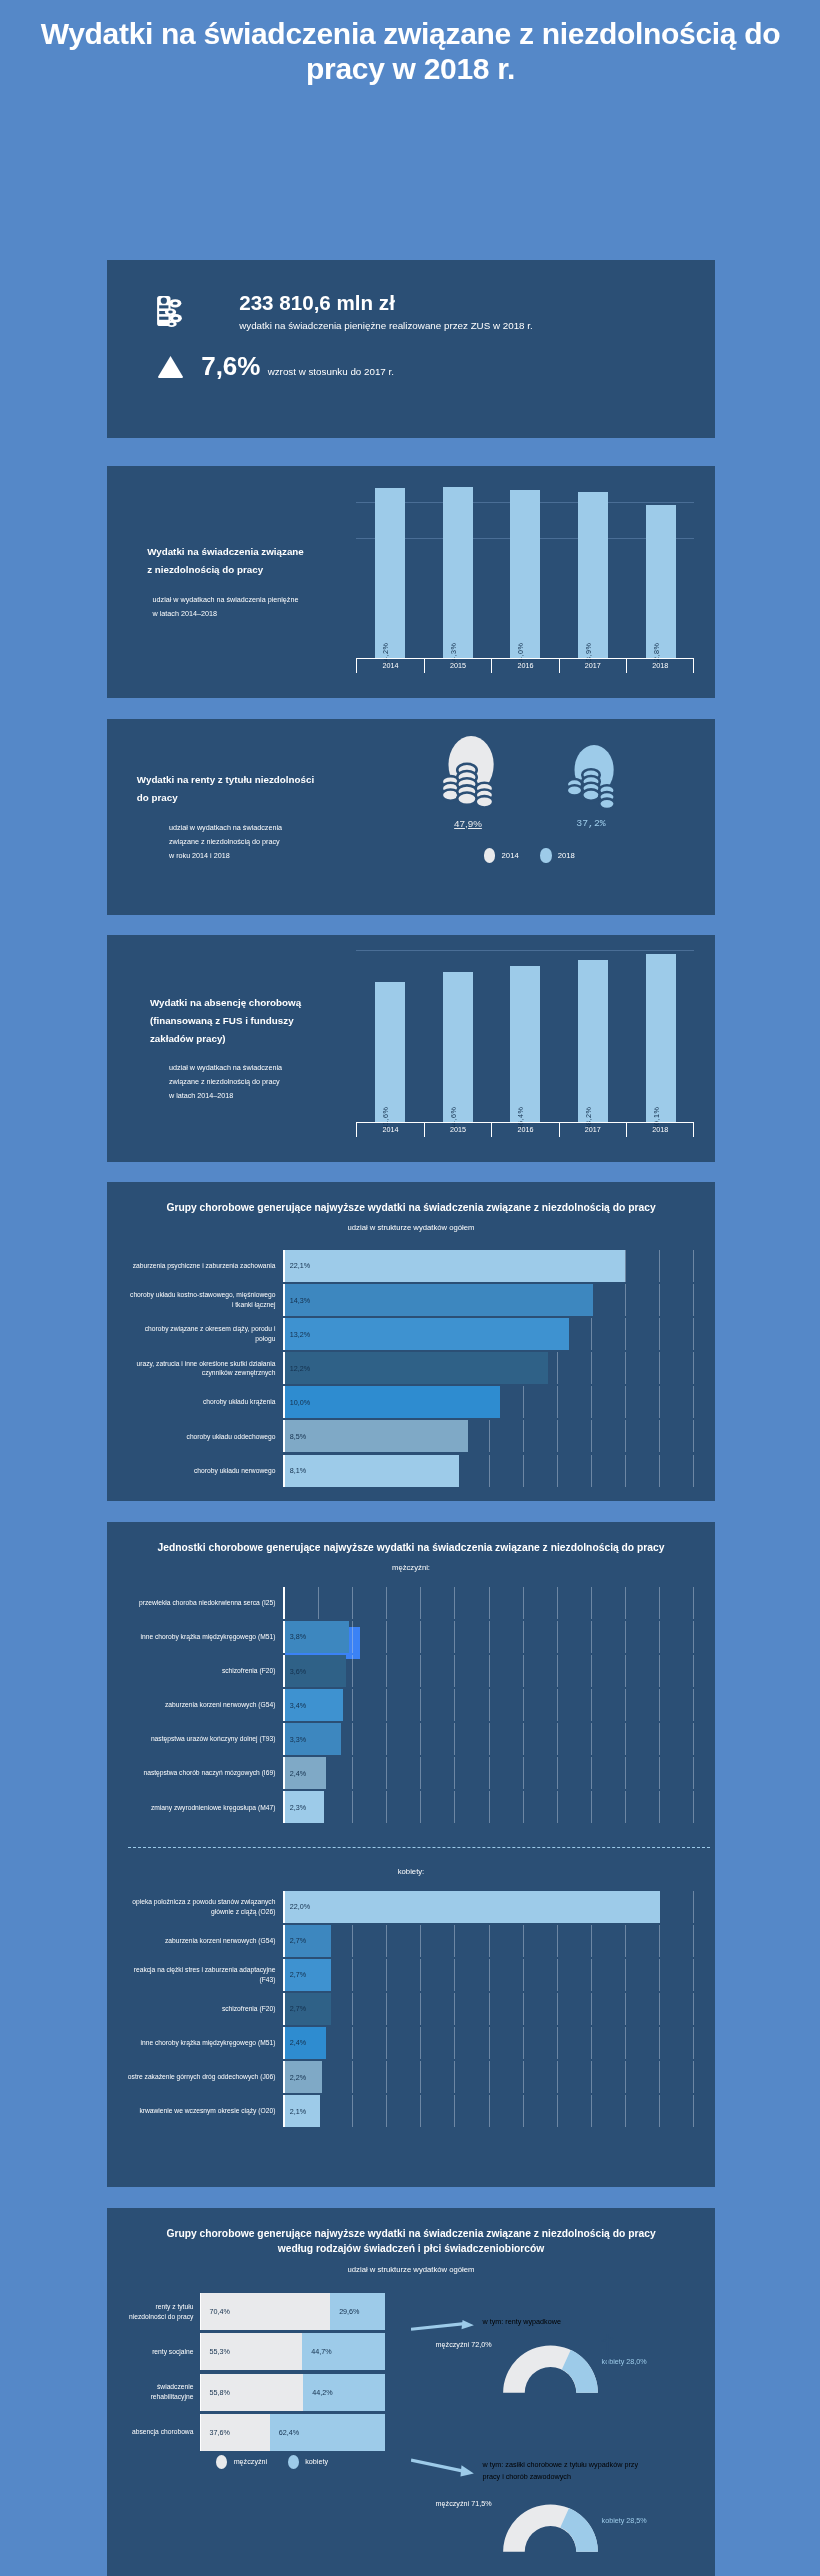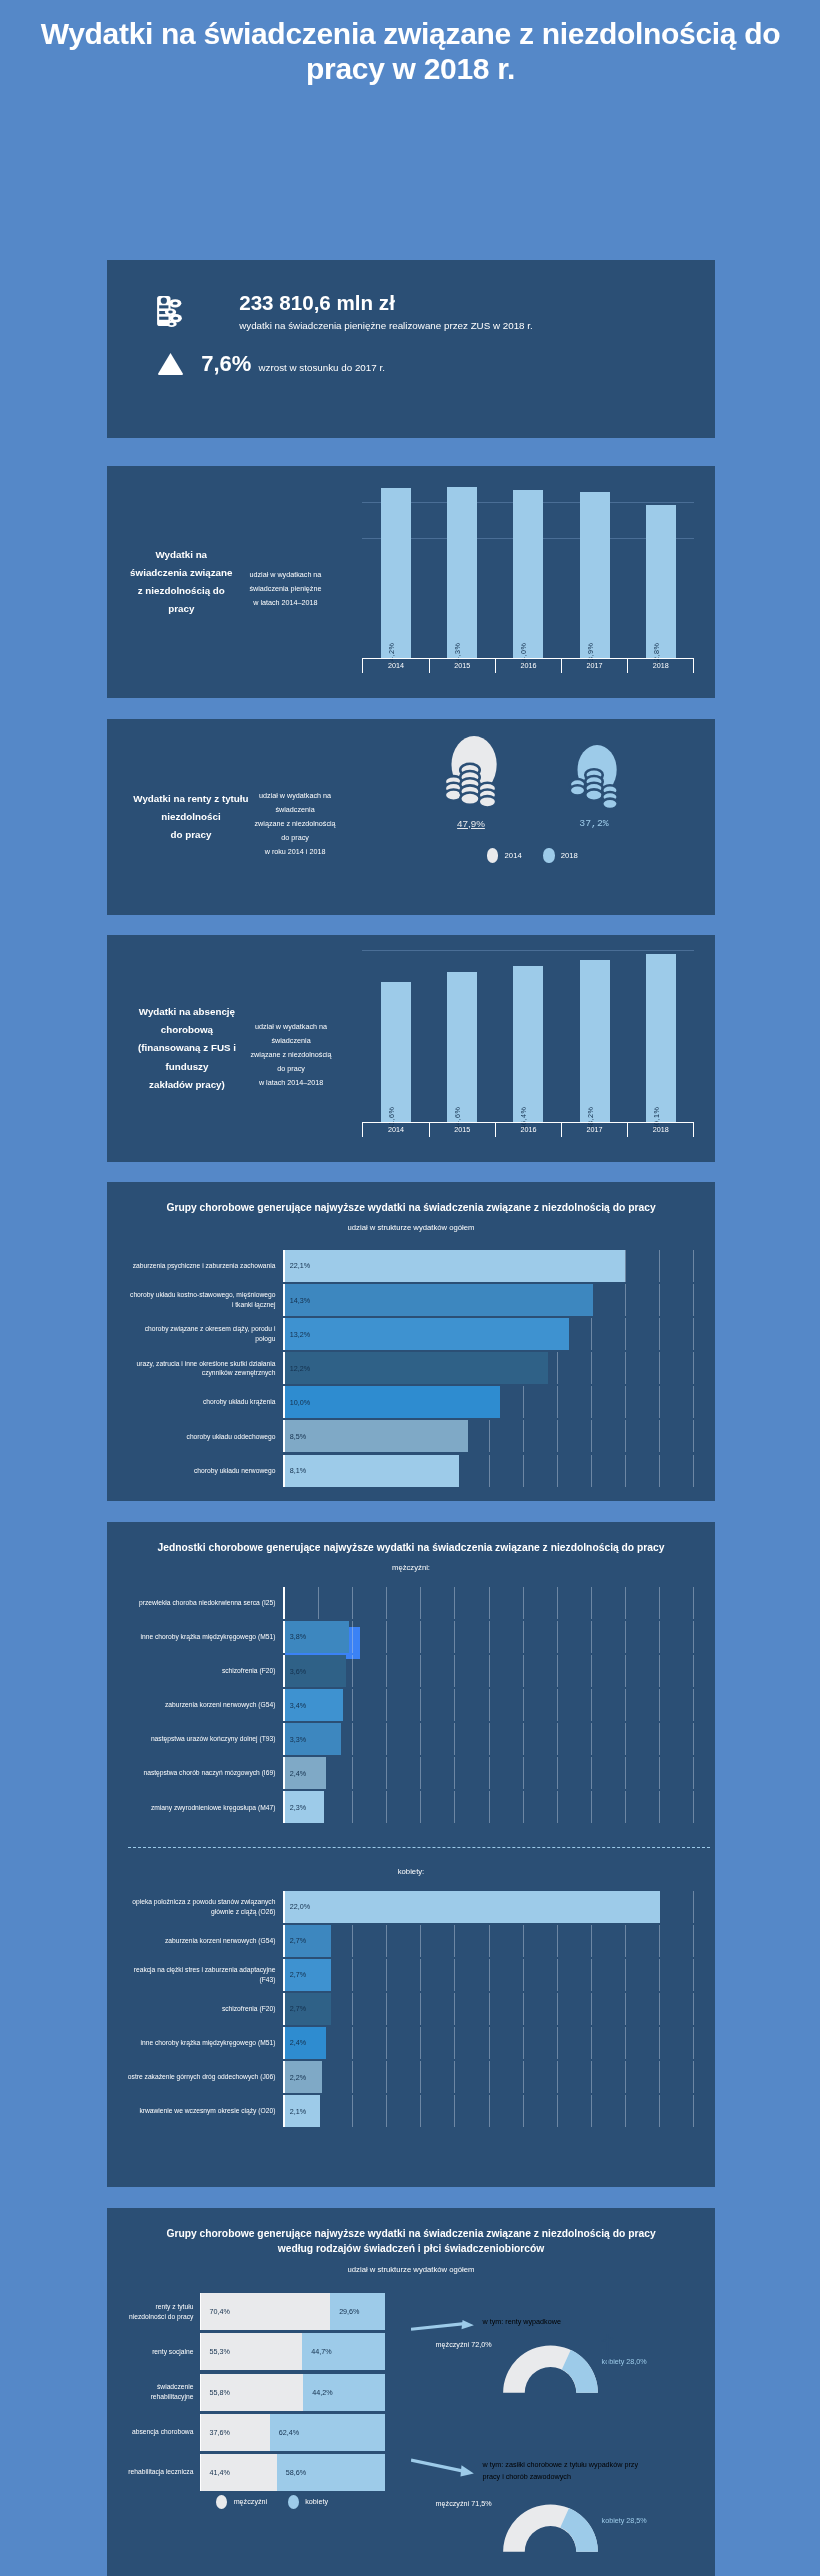--- a/index.html
+++ b/index.html
@@ -41,35 +41,35 @@
   .hero-row { display: flex; align-items: center; padding-left: 40px; }
   .hero-row.r1 { padding-top: 32px; gap: 38px; }
   .hero-row.r2 { padding-top: 20.6px; }
   .hero-icon { width: 46px; flex: 0 0 46px; display: flex; align-items: center; justify-content: center; }
   .hero-text { padding-left: 8.2px; }
   .hero-big {
     color: #ffffff; font-size: 20.6px; font-weight: bold; line-height: 1.1;
   }
   .hero-sub { color: #ffffff; font-size: 9.8px; margin-top: 5.2px; font-weight: normal; }
   .hero-inline { display: flex; align-items: baseline; gap: 7.2px; }
-  .hero-inline .big { color: #ffffff; font-size: 22px; font-weight: bold; }
+  .hero-inline .big { color: #ffffff; font-size: 26px; font-weight: bold; }
   .hero-inline .small { color: #ffffff; font-size: 9.8px; }
 
   
   .sec { background: #2b4f75; }
   .sec-head { color: #ffffff; text-align: center; }
   .sec-title { font-size: 10.3px; font-weight: bold; line-height: 1.5; }
   .sec-sub { font-size: 7.7px; font-weight: normal; line-height: 1.6; margin-top: 7.2px; }
 
   .split { display: flex; height: 100%; }
   .split-left {
     flex: 0 0 237px;
-    display: flex; flex-direction: row;
+    display: flex; flex-direction: column;
     align-items: center; justify-content: center;
-    padding: 0 14.4px; text-align: center; color: #fff; margin-left: 6px;
+    padding: 0 14.4px; text-align: left; color: #fff;
   }
   .split-left .t { font-size: 9.8px; font-weight: bold; line-height: 1.85; }
   .split-left .s { font-size: 7.2px; line-height: 1.95; margin-top: 13.4px; }
   .split-right { flex: 1; position: relative; }
 
   
   .vbars { position: absolute; left: 12.4px; right: 20.6px; bottom: 25px; top: 12.4px; }
   .vbars .plot { position: absolute; left: 0; right: 0; bottom: 15.5px; top: 0; }
   .vb-grid { position: absolute; left: 0; right: 0; height: 0.5px; background: #4a6e96; }
   .vb-track {
@@ -904,31 +904,20 @@
               <div class="slabel">absencja chorobowa</div>
               <div class="strack">
                 <div class="sseg m" style="width: 37.6%;">
                   <span class="v">37,6%</span>
                 </div>
                 <div class="sseg k" style="width: 62.4%;">
                   <span class="v">62,4%</span>
                 </div>
               </div>
             </div>
-            <div class="srow" style="height: 37px;">
-              <div class="slabel">rehabilitacja lecznicza</div>
-              <div class="strack">
-                <div class="sseg m" style="width: 41.4%;">
-                  <span class="v">41,4%</span>
-                </div>
-                <div class="sseg k" style="width: 58.6%;">
-                  <span class="v">58,6%</span>
-                </div>
-              </div>
-            </div>
           </div>
         <div class="s-legend">
           <div class="item">
             <span class="dot a"></span>
             <span>mężczyźni</span>
           </div>
           <div class="item">
             <span class="dot b"></span>
             <span>kobiety</span>
           </div>

